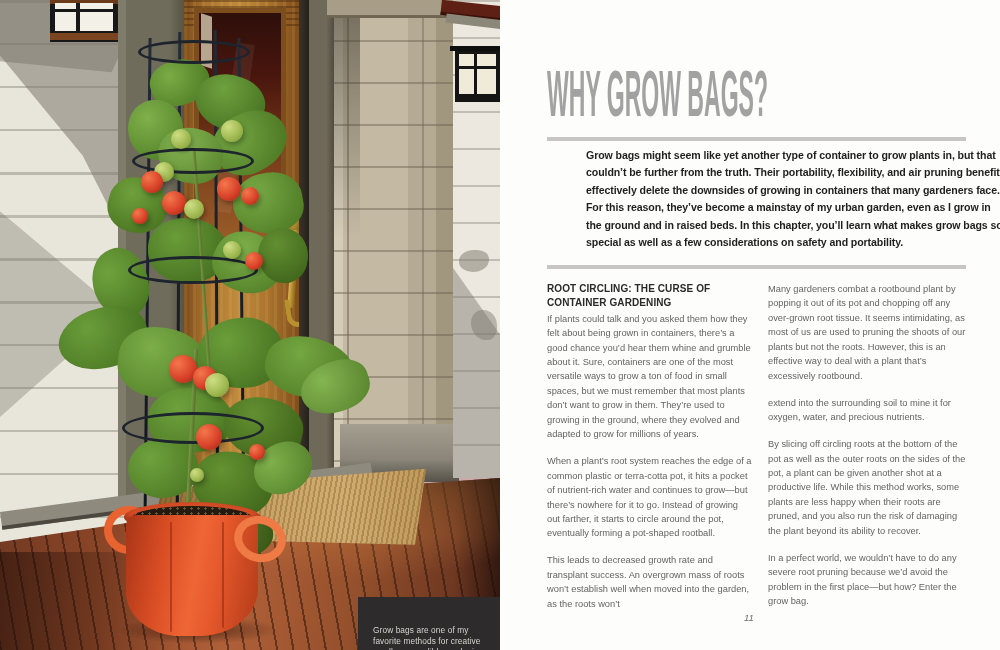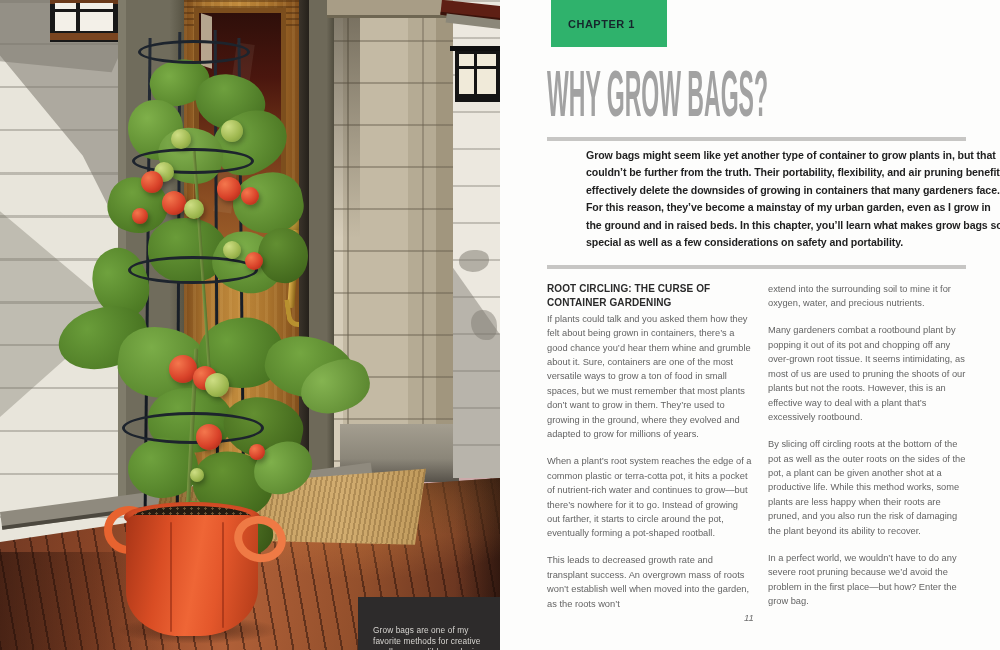--- a/index.html
+++ b/index.html
@@ -296,42 +296,39 @@
     <div class="bag-seam" style="left:222px;top:522px;height:106px;"></div>
     <div class="bag-handle" style="left:234px;top:516px;width:36px;height:30px;border:8px solid #ef7a45;transform:rotate(15deg);"></div>
 
     <div class="caption-box">
       <div class="caption-text">Grow bags are one of my favorite methods for creative small space edible gardening.</div>
     </div>
   </div>
 
   <div class="pageR">
 
-    <div class="chapter-box">
-      <span class="chapter-label">CHAPTER 1</span>
-    </div>
 
     <div class="big-title">WHY GROW BAGS?</div>
 
     <div class="rule" style="top:137px;"></div>
 
     <div class="intro">Grow bags might seem like yet another type of container to grow plants in, but that couldn’t be further from the truth. Their portability, flexibility, and air pruning benefits effectively delete the downsides of growing in containers that many gardeners face. For this reason, they’ve become a mainstay of my urban garden, even as I grow in the ground and in raised beds. In this chapter, you’ll learn what makes grow bags so special as well as a few considerations on safety and portability.</div>
 
     <div class="rule" style="top:265px;"></div>
 
     <div class="cols">
       <div class="col1">
         <h3>ROOT CIRCLING: THE CURSE OF CONTAINER GARDENING</h3>
         <p>If plants could talk and you asked them how they felt about being grown in containers, there’s a good chance you’d hear them whine and grumble about it. Sure, containers are one of the most versatile ways to grow a ton of food in small spaces, but we must remember that most plants don’t want to grow in them. They’re used to growing in the ground, where they evolved and adapted to grow for millions of years.</p>
         <p>When a plant’s root system reaches the edge of a common plastic or terra-cotta pot, it hits a pocket of nutrient-rich water and continues to grow—but there’s nowhere for it to go. Instead of growing out farther, it starts to circle around the pot, eventually forming a pot-shaped rootball.</p>
         <p>This leads to decreased growth rate and transplant success. An overgrown mass of roots won’t establish well when moved into the garden, as the roots won’t</p>
       </div>
       <div class="col2">
+        <p>Many gardeners combat a rootbound plant by popping it out of its pot and chopping off any over-grown root tissue. It seems intimidating, as most of us are used to pruning the shoots of our plants but not the roots. However, this is an effective way to deal with a plant that’s excessively rootbound.</p>
         <p>extend into the surrounding soil to mine it for oxygen, water, and precious nutrients.</p>
-        <p>Many gardeners combat a rootbound plant by popping it out of its pot and chopping off any over-grown root tissue. It seems intimidating, as most of us are used to pruning the shoots of our plants but not the roots. However, this is an effective way to deal with a plant that’s excessively rootbound.</p>
         <p>By slicing off circling roots at the bottom of the pot as well as the outer roots on the sides of the pot, a plant can be given another shot at a productive life. While this method works, some plants are less happy when their roots are pruned, and you also run the risk of damaging the plant beyond its ability to recover.</p>
         <p>In a perfect world, we wouldn’t have to do any severe root pruning because we’d avoid the problem in the first place—but how? Enter the grow bag.</p>
       </div>
     </div>
 
     <div class="pgnum">11</div>
   </div>
 
 </div>
 

